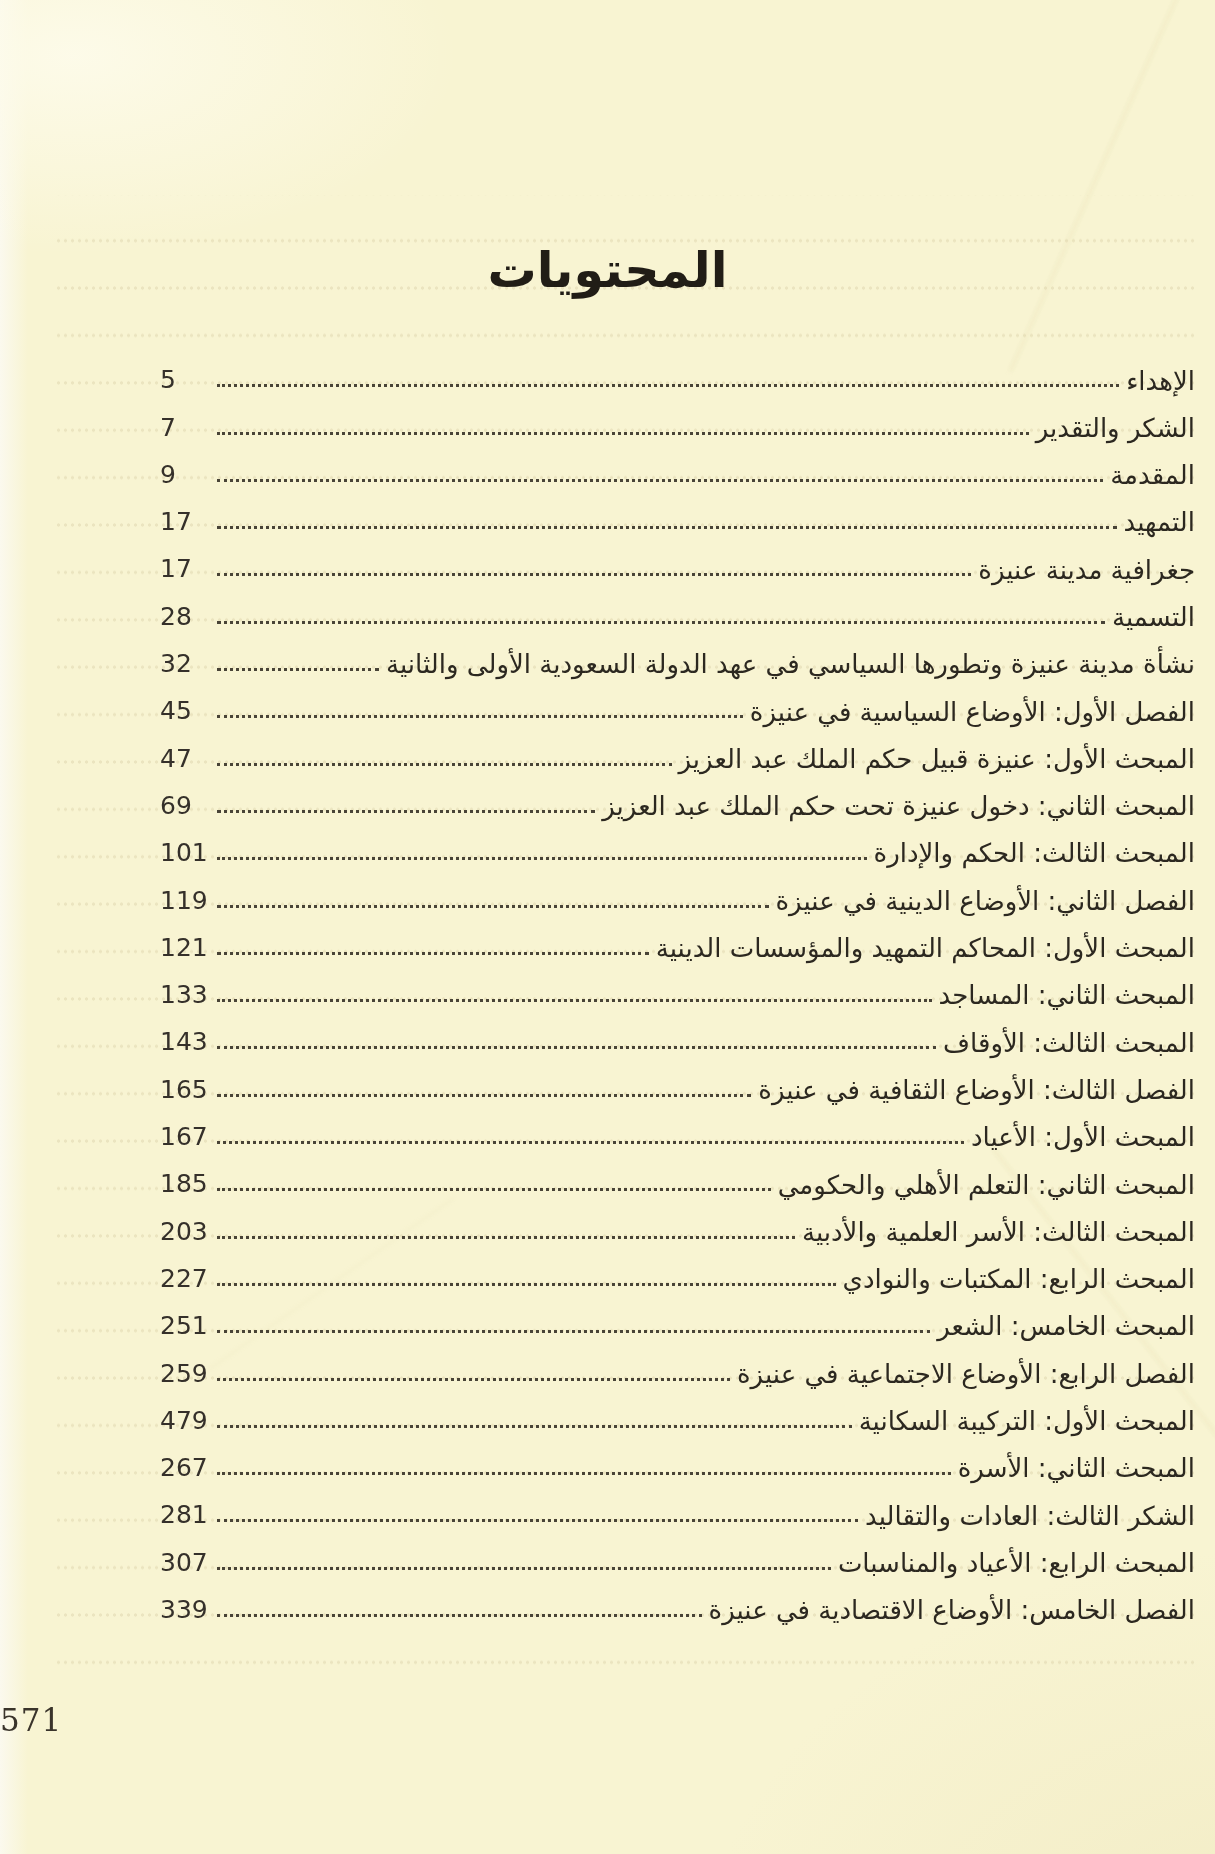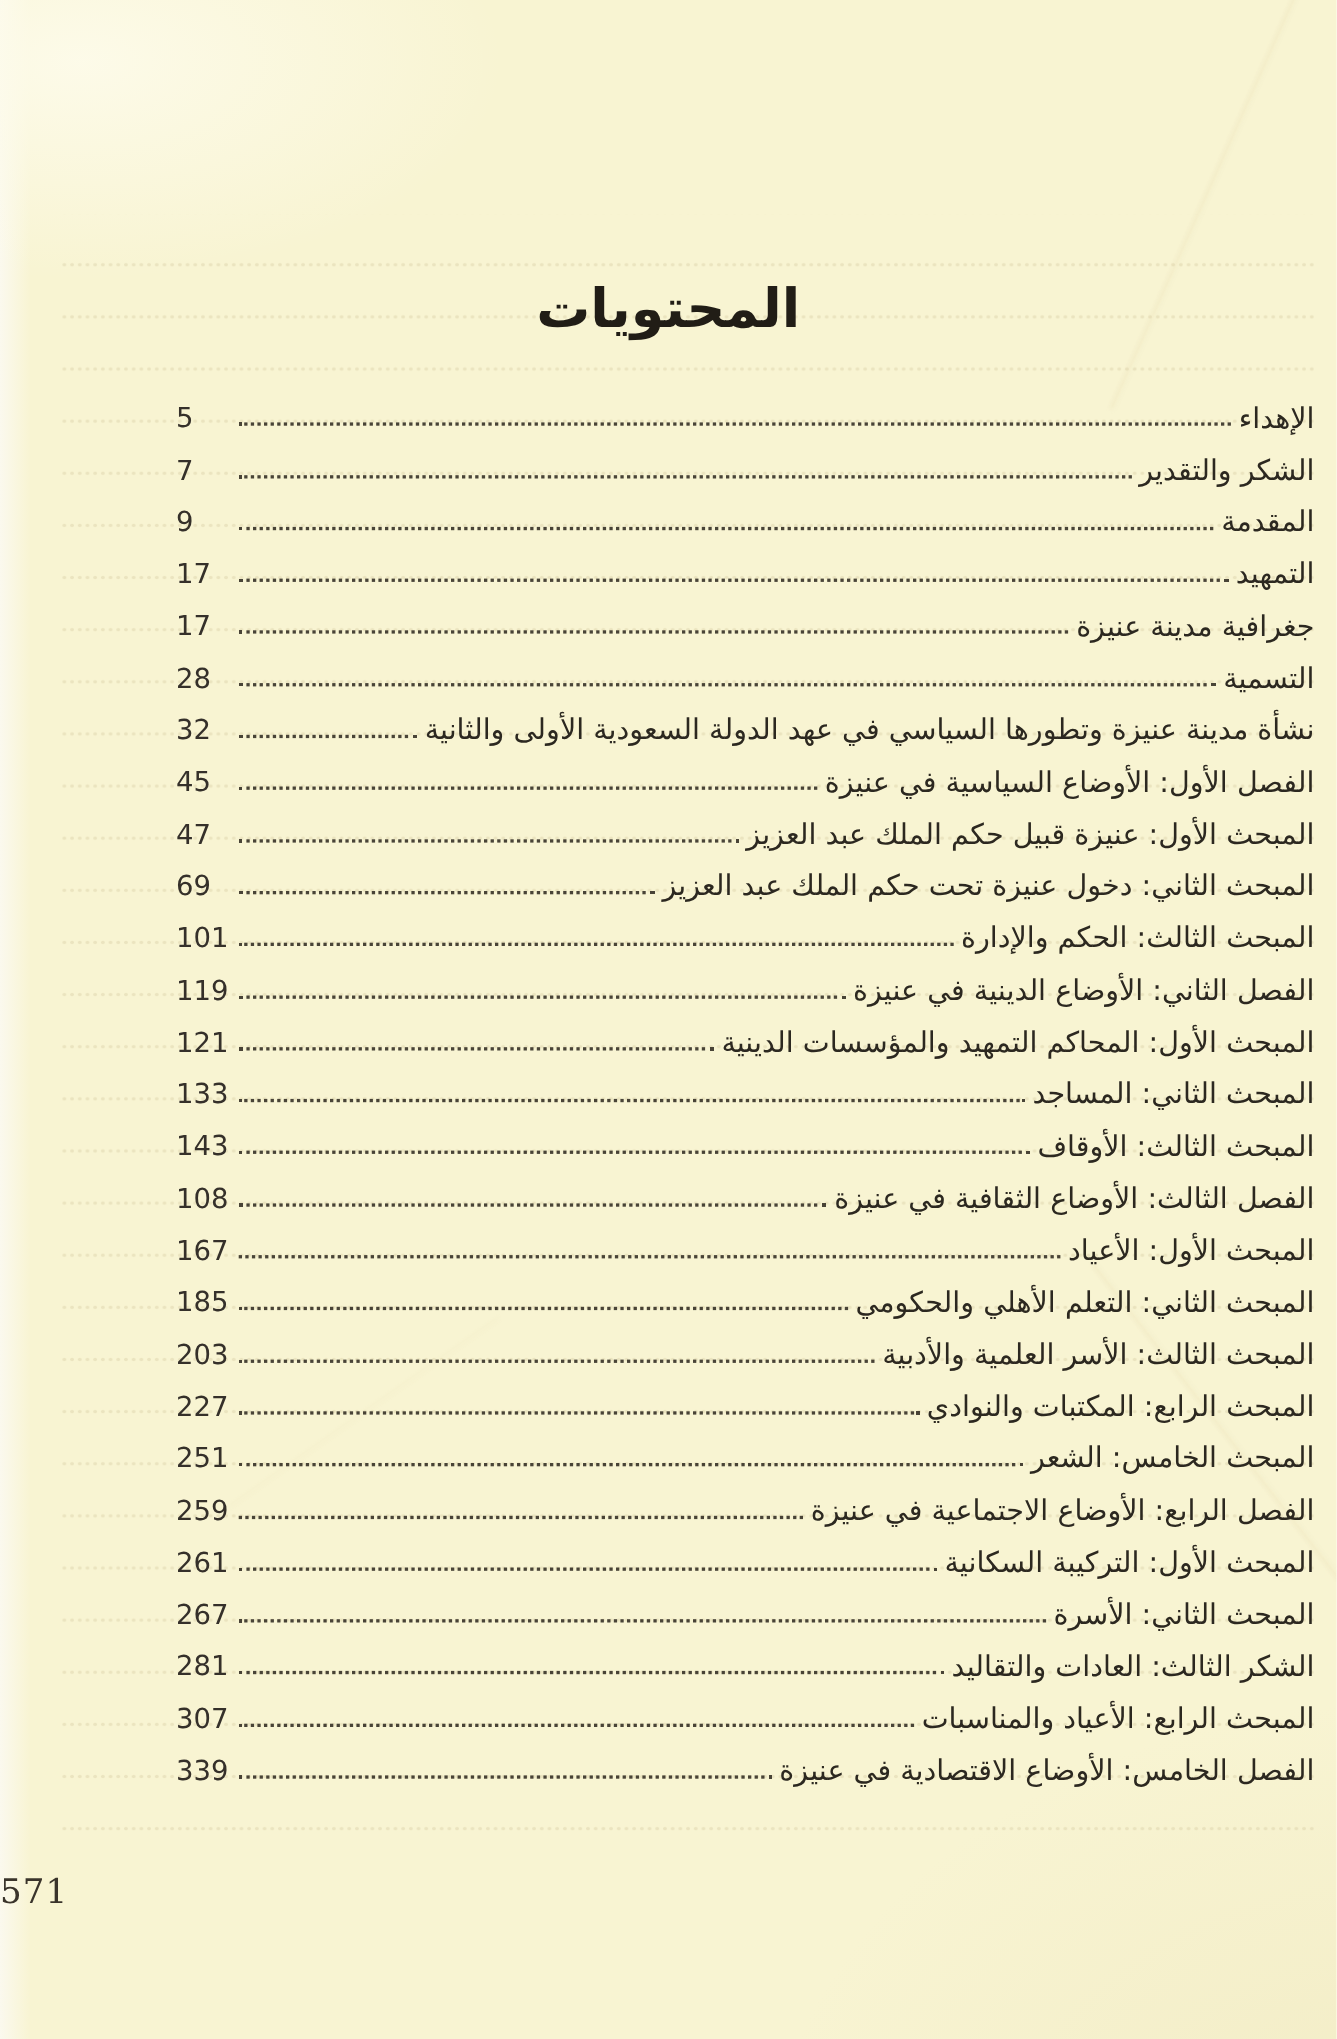--- a/index.html
+++ b/index.html
@@ -31,21 +31,21 @@
     position:absolute;background:linear-gradient(90deg, rgba(214,200,150,0) 0%, rgba(210,194,140,0.35) 50%, rgba(214,200,150,0) 100%);
     filter:blur(2px);
     pointer-events:none;
   }
   .crease.c1{width:3px;height:420px;right:118px;top:-30px;transform:rotate(24deg);}
   .crease.c2{width:3px;height:520px;right:60px;bottom:240px;transform:rotate(-38deg);}
   .crease.c3{width:2px;height:300px;left:330px;bottom:420px;transform:rotate(55deg);opacity:.6;}
 
   .title{
     position:absolute;top:242px;left:0;right:0;
-    margin:10px;text-align:center;
+    margin:0;text-align:center;
     font-size:49px;font-weight:bold;
     color:#211d16;
     letter-spacing:0;
   }
   .toc{
     position:absolute;top:351px;left:160px;right:20px;
     direction:rtl;
     color:#2e2a22;
   }
   .toc-row{
@@ -160,21 +160,21 @@
       <span class="toc-page">133</span>
     </div>
       <div class="toc-row">
       <span class="toc-title">المبحث الثالث: الأوقاف</span>
       <span class="leader"></span>
       <span class="toc-page">143</span>
     </div>
       <div class="toc-row">
       <span class="toc-title">الفصل الثالث: الأوضاع الثقافية في عنيزة</span>
       <span class="leader"></span>
-      <span class="toc-page">108</span>
+      <span class="toc-page">165</span>
     </div>
       <div class="toc-row">
       <span class="toc-title">المبحث الأول: الأعياد</span>
       <span class="leader"></span>
       <span class="toc-page">167</span>
     </div>
       <div class="toc-row">
       <span class="toc-title">المبحث الثاني: التعلم الأهلي والحكومي</span>
       <span class="leader"></span>
       <span class="toc-page">185</span>
@@ -195,21 +195,21 @@
       <span class="toc-page">251</span>
     </div>
       <div class="toc-row">
       <span class="toc-title">الفصل الرابع: الأوضاع الاجتماعية في عنيزة</span>
       <span class="leader"></span>
       <span class="toc-page">259</span>
     </div>
       <div class="toc-row">
       <span class="toc-title">المبحث الأول: التركيبة السكانية</span>
       <span class="leader"></span>
-      <span class="toc-page">261</span>
+      <span class="toc-page">479</span>
     </div>
       <div class="toc-row">
       <span class="toc-title">المبحث الثاني: الأسرة</span>
       <span class="leader"></span>
       <span class="toc-page">267</span>
     </div>
       <div class="toc-row">
       <span class="toc-title">الشكر الثالث: العادات والتقاليد</span>
       <span class="leader"></span>
       <span class="toc-page">281</span>

